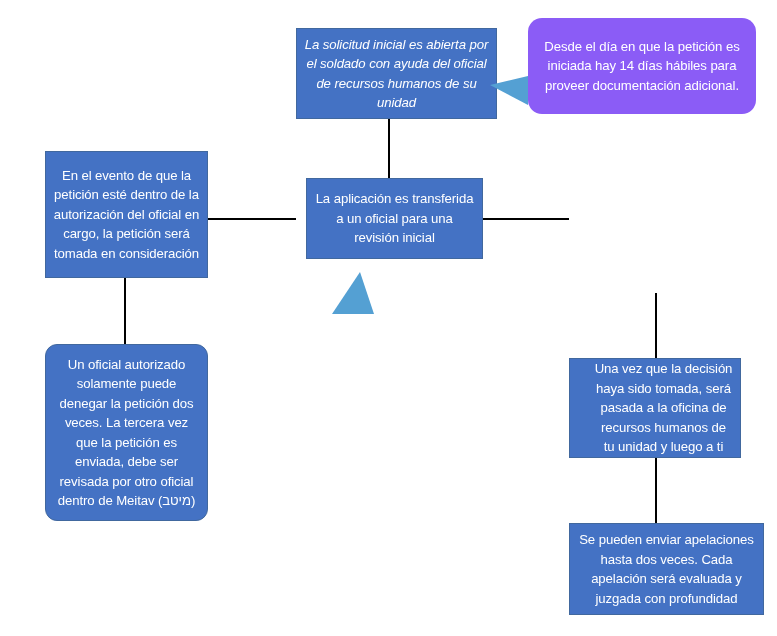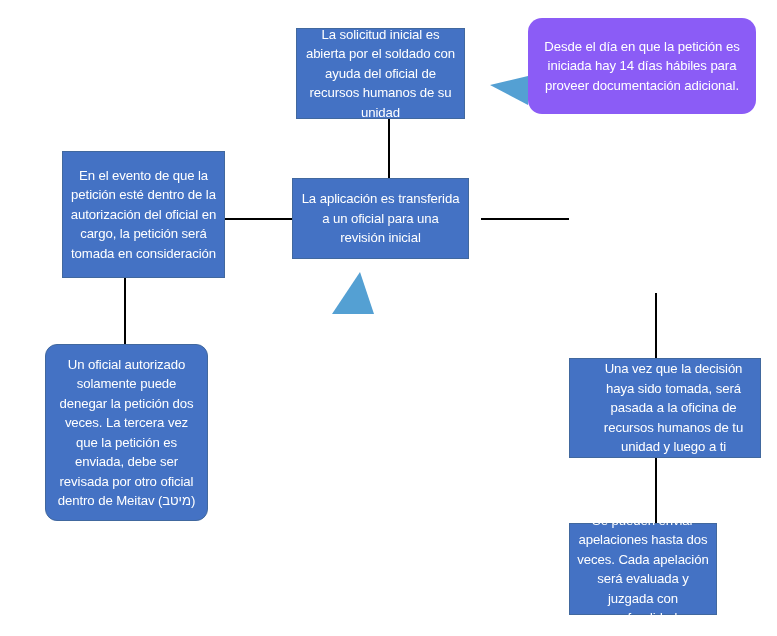--- a/index.html
+++ b/index.html
@@ -92,42 +92,42 @@
   <div class="conn conn-h" style="left:208px; top:218px; width:88px;"></div>
 
   <div class="conn conn-h" style="left:481px; top:218px; width:88px;"></div>
 
   <div class="conn conn-v" style="left:124px; top:278px; height:66px;"></div>
 
   <div class="conn conn-v" style="left:655px; top:293px; height:65px;"></div>
 
   <div class="conn conn-v" style="left:655px; top:458px; height:65px;"></div>
 
-  <div class="node" style="left:296px; top:28px; width:169px; height:91px;">
+  <div class="node" style="left:296px; top:28px; width:201px; height:91px;font-style:italic;">
     <span class="txt">La solicitud inicial es abierta por el soldado con ayuda del oficial de recursos humanos de su unidad</span>
   </div>
 
-  <div class="node" style="left:292px; top:178px; width:177px; height:81px;justify-content:center;">
+  <div class="node" style="left:306px; top:178px; width:177px; height:81px;justify-content:center;">
     <span class="txt">La aplicación es transferida a un oficial para una revisión inicial</span>
   </div>
 
-  <div class="node" style="left:45px; top:151px; width:163px; height:127px;margin-left:17px;">
+  <div class="node" style="left:45px; top:151px; width:163px; height:127px;">
     <span class="txt">En el evento de que la petición esté dentro de la autorización del oficial en cargo, la petición será tomada en consideración</span>
   </div>
 
 
   <div class="node" style="left:45px; top:344px; width:163px; height:177px;border-radius:12px;">
     <span class="txt">Un oficial autorizado solamente puede denegar la petición dos veces. La tercera vez que la petición es enviada, debe ser revisada por otro oficial dentro de Meitav (מיטב)</span>
   </div>
 
-  <div class="node" style="left:569px; top:358px; width:192px; height:100px;padding-left:24px;">
+  <div class="node" style="left:569px; top:358px; width:172px; height:100px;padding-left:24px;">
     <span class="txt">Una vez que la decisión haya sido tomada, será pasada a la oficina de recursos humanos de tu unidad y luego a ti</span>
   </div>
 
-  <div class="node" style="left:569px; top:523px; width:148px; height:92px;">
+  <div class="node" style="left:569px; top:523px; width:195px; height:92px;">
     <span class="txt">Se pueden enviar apelaciones hasta dos veces. Cada apelación será evaluada y juzgada con profundidad</span>
   </div>
 
   <div class="tail tail-left" style="left:490px; top:76px;"></div>
   <div class="callout" style="left:528px; top:18px; width:228px; height:96px;">
     <span class="txt">Desde el día en que la petición es iniciada hay 14 días hábiles para proveer documentación adicional.</span>
   </div>
 
   <div class="tail tail-up" style="left:332px; top:272px;"></div>
 

